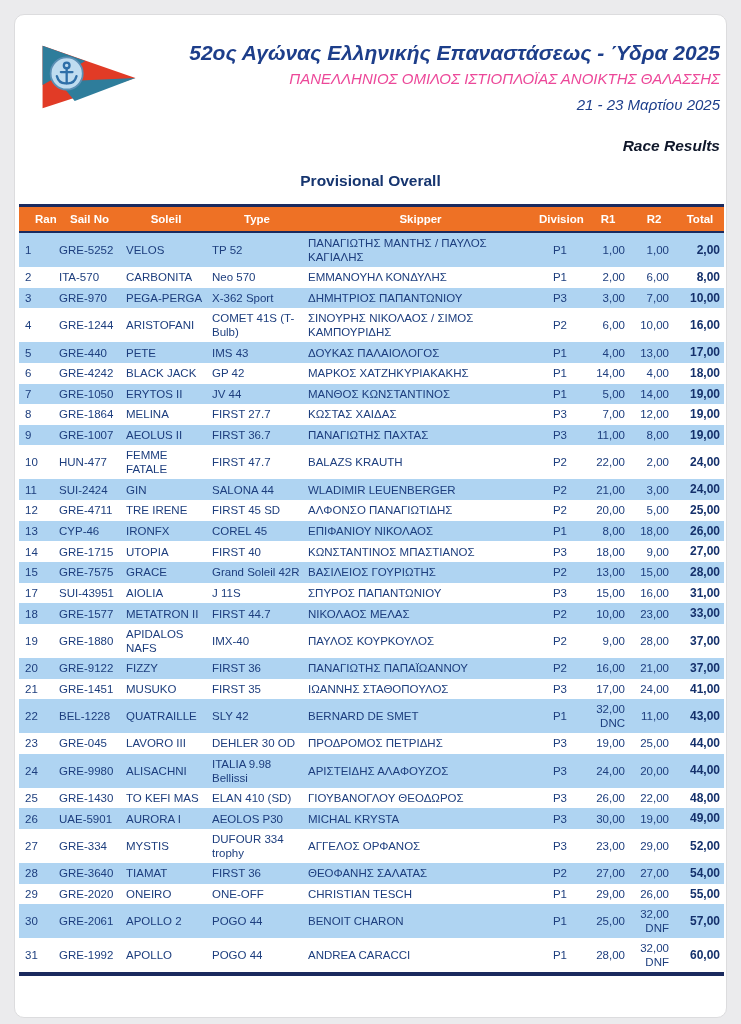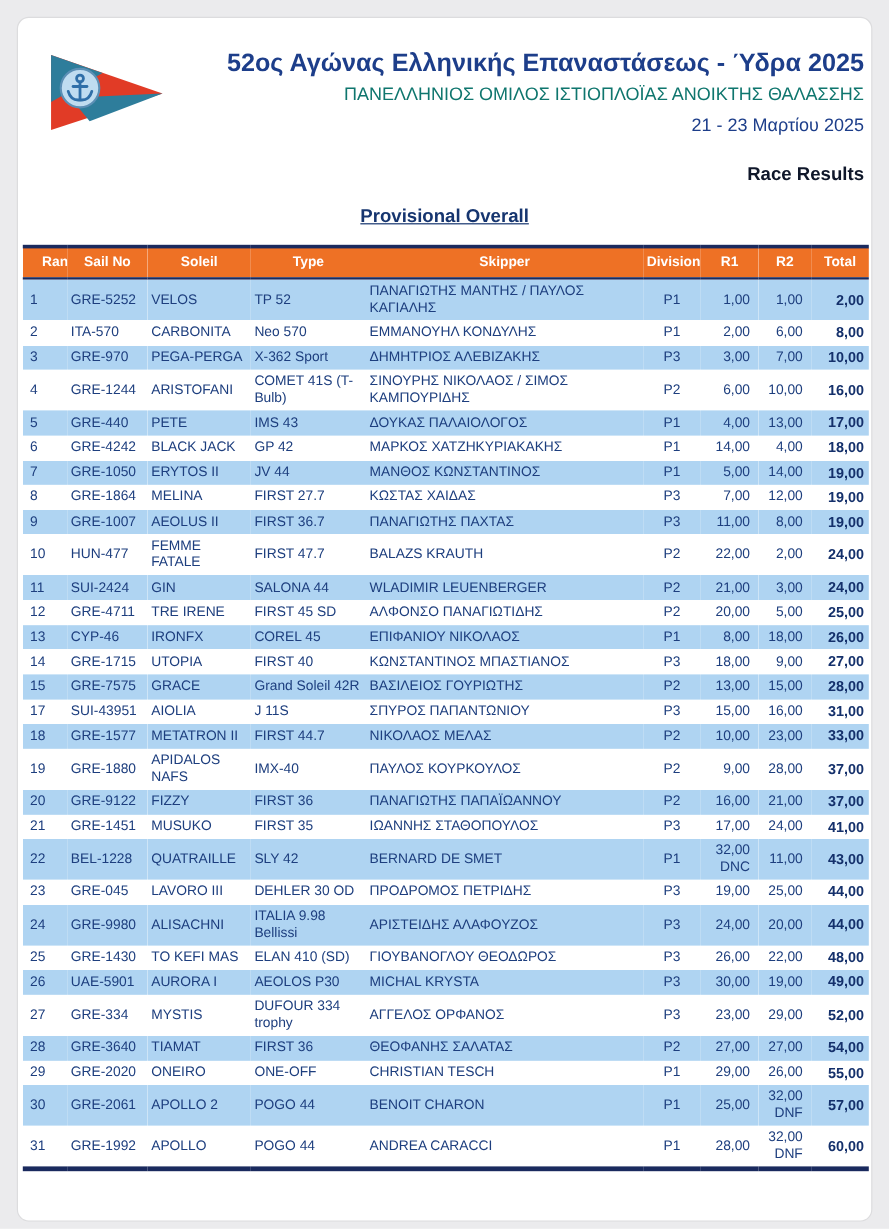--- a/index.html
+++ b/index.html
@@ -12,32 +12,32 @@
   }
   .card {
     position: absolute;
     left: 14px; top: 14px;
     width: 713px; height: 1004px;
     background: #ffffff;
     border-radius: 10px;
     border: 1px solid #dcdcde;
     overflow: hidden;
   }
-  .doc-header { position: relative; padding-top: 24px; }
+  .doc-header { position: relative; padding-top: 24px; font-style: italic; }
   .burgee {
     position: absolute;
     left: 24px; top: 26px;
     width: 100px; height: 72px;
   }
   .header-text { text-align: right; padding-right: 6px; }
   .title   { font-size: 21px; font-weight: bold; color: #1d3e8a; line-height: 27px; }
-  .subtitle{ font-size: 15px; color: #0f766e; line-height: 22px; margin-top: 2px; }
+  .subtitle{ font-size: 15px; color: #ec4899; line-height: 22px; margin-top: 2px; }
   .dates   { font-size: 15px; color: #1d3e8a; line-height: 22px; margin-top: 4px; padding-left: 32px; }
   .race-results { font-size: 15.5px; font-weight: bold; color: #0f172a; margin-top: 20px; line-height: 20px; }
-  .section-title { text-align: center; font-size: 15.5px; font-weight: bold; color: #16356f; margin-top: 15px; line-height: 20px; text-decoration: underline; }
+  .section-title { text-align: center; font-size: 15.5px; font-weight: bold; color: #16356f; margin-top: 15px; line-height: 20px; }
 
   table.results {
     width: 705px;
     margin: 13px 4px 0 4px;
     border-collapse: collapse;
     table-layout: fixed;
     border-top: 3px solid #1a2a5e;
     border-bottom: 4px solid #1a2a5e;
     font-size: 11.5px;
   }
@@ -150,21 +150,21 @@
     <td class="c-div">P1</td>
     <td class="c-r1">2,00</td>
     <td class="c-r2">6,00</td>
     <td class="c-total">8,00</td>
   </tr>
         <tr>
     <td class="c-rank">3</td>
     <td class="c-sail">GRE-970</td>
     <td class="c-yacht">PEGA-PERGA</td>
     <td class="c-type">X-362 Sport</td>
-    <td class="c-skipper">ΔΗΜΗΤΡΙΟΣ ΑΛΕΒΙΖΑΚΗΣ</td>
+    <td class="c-skipper">ΔΗΜΗΤΡΙΟΣ ΠΑΠΑΝΤΩΝΙΟΥ</td>
     <td class="c-div">P3</td>
     <td class="c-r1">3,00</td>
     <td class="c-r2">7,00</td>
     <td class="c-total">10,00</td>
   </tr>
         <tr>
     <td class="c-rank">4</td>
     <td class="c-sail">GRE-1244</td>
     <td class="c-yacht">ARISTOFANI</td>
     <td class="c-type">COMET 41S (T-Bulb)</td>

